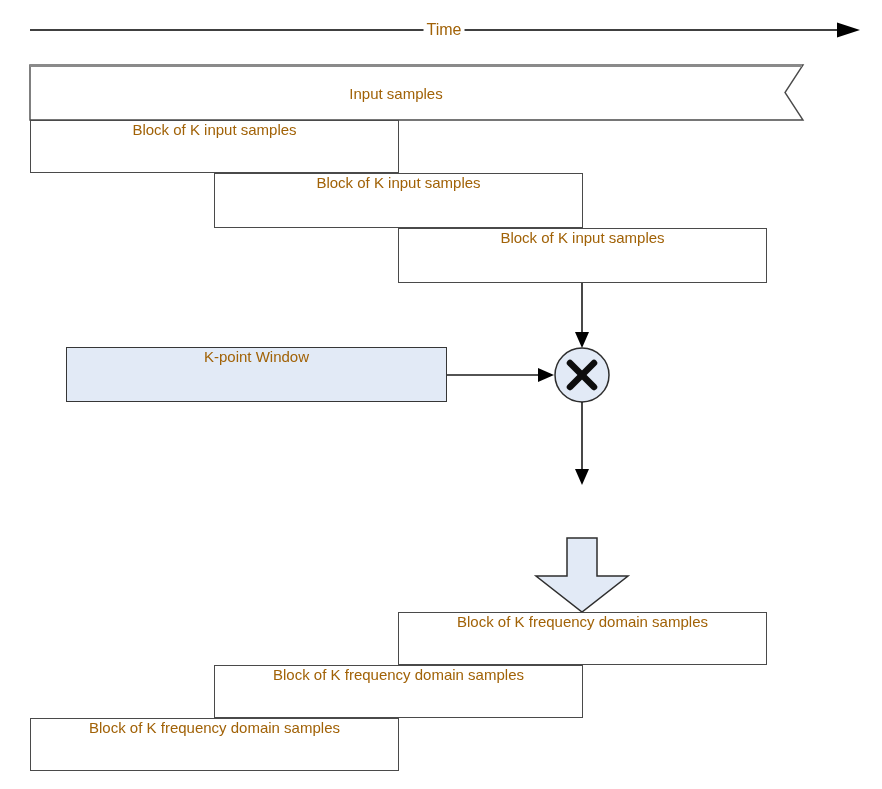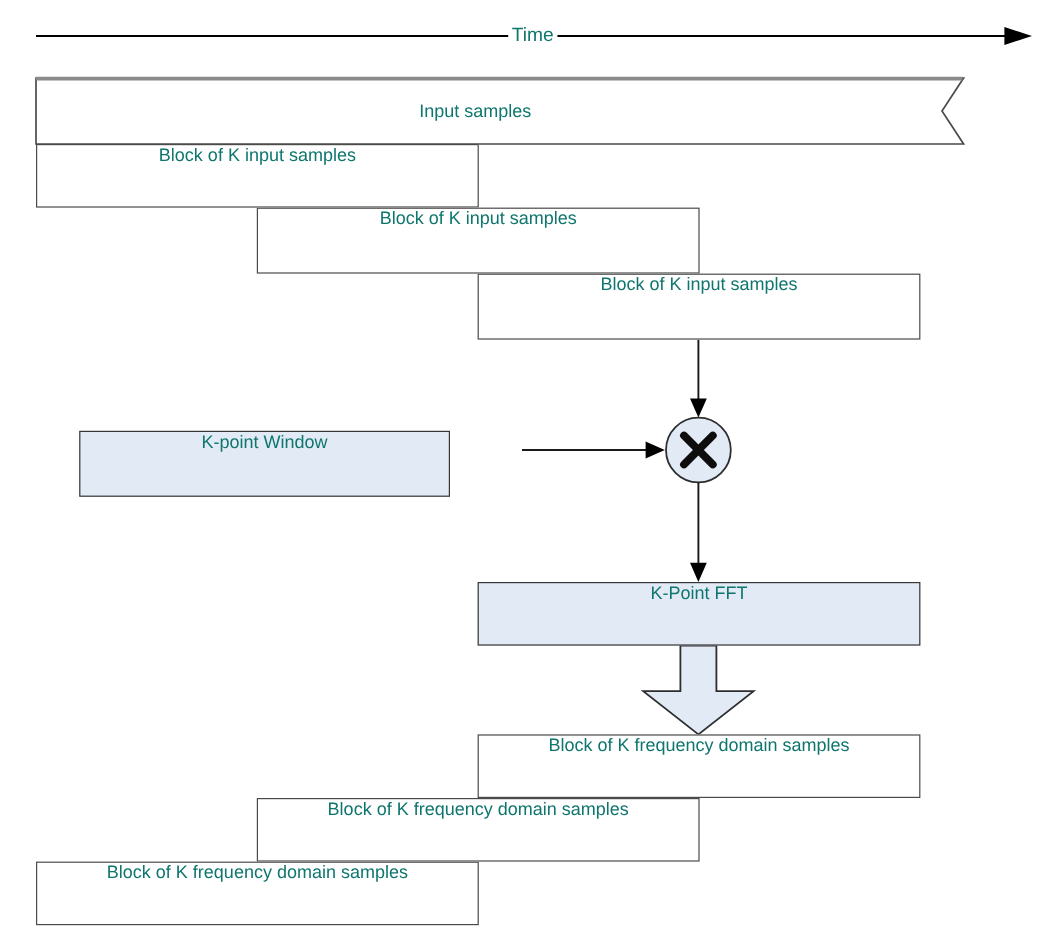--- a/index.html
+++ b/index.html
@@ -1,21 +1,21 @@
 <!DOCTYPE html>
 <html><head>
 <meta charset="utf-8">
 <style>
   html,body{margin:0;padding:0;background:#ffffff;}
   #canvas{
     position:relative;
     width:882px;height:789px;
     background:#ffffff;
     font-family:"Liberation Sans", sans-serif;
-    color:#0f766e;
+    color:#a16207;
     overflow:hidden;
   }
   #art{position:absolute;left:0;top:0;width:882px;height:789px;}
   .box{
     position:absolute;
     box-sizing:border-box;
     display:flex;align-items:flex-start;justify-content:center;
     background:#ffffff;
     border:1.4px solid #4a4a4a;
     font-size:15px;
@@ -94,27 +94,24 @@
   <div class="box" style="left:30px;top:120px;width:369px;height:53px;">
     <span>Block of K input samples</span>
   </div>
   <div class="box" style="left:214px;top:173px;width:369px;height:55px;">
     <span>Block of K input samples</span>
   </div>
   <div class="box" style="left:398px;top:228px;width:369px;height:55px;">
     <span>Block of K input samples</span>
   </div>
 
-  <div class="box blue" style="left:66px;top:347px;width:309px;height:55px;margin-top:12px;">
+  <div class="box blue" style="left:66px;top:347px;width:381px;height:55px;">
     <span>K-point Window</span>
   </div>
 
-  <div class="box blue" style="left:398px;top:485px;width:369px;height:53px;">
-    <span>K-Point FFT</span>
-  </div>
 
   <div class="box" style="left:398px;top:612px;width:369px;height:53px;">
     <span>Block of K frequency domain samples</span>
   </div>
   <div class="box" style="left:214px;top:665px;width:369px;height:53px;">
     <span>Block of K frequency domain samples</span>
   </div>
   <div class="box" style="left:30px;top:718px;width:369px;height:53px;">
     <span>Block of K frequency domain samples</span>
   </div>

